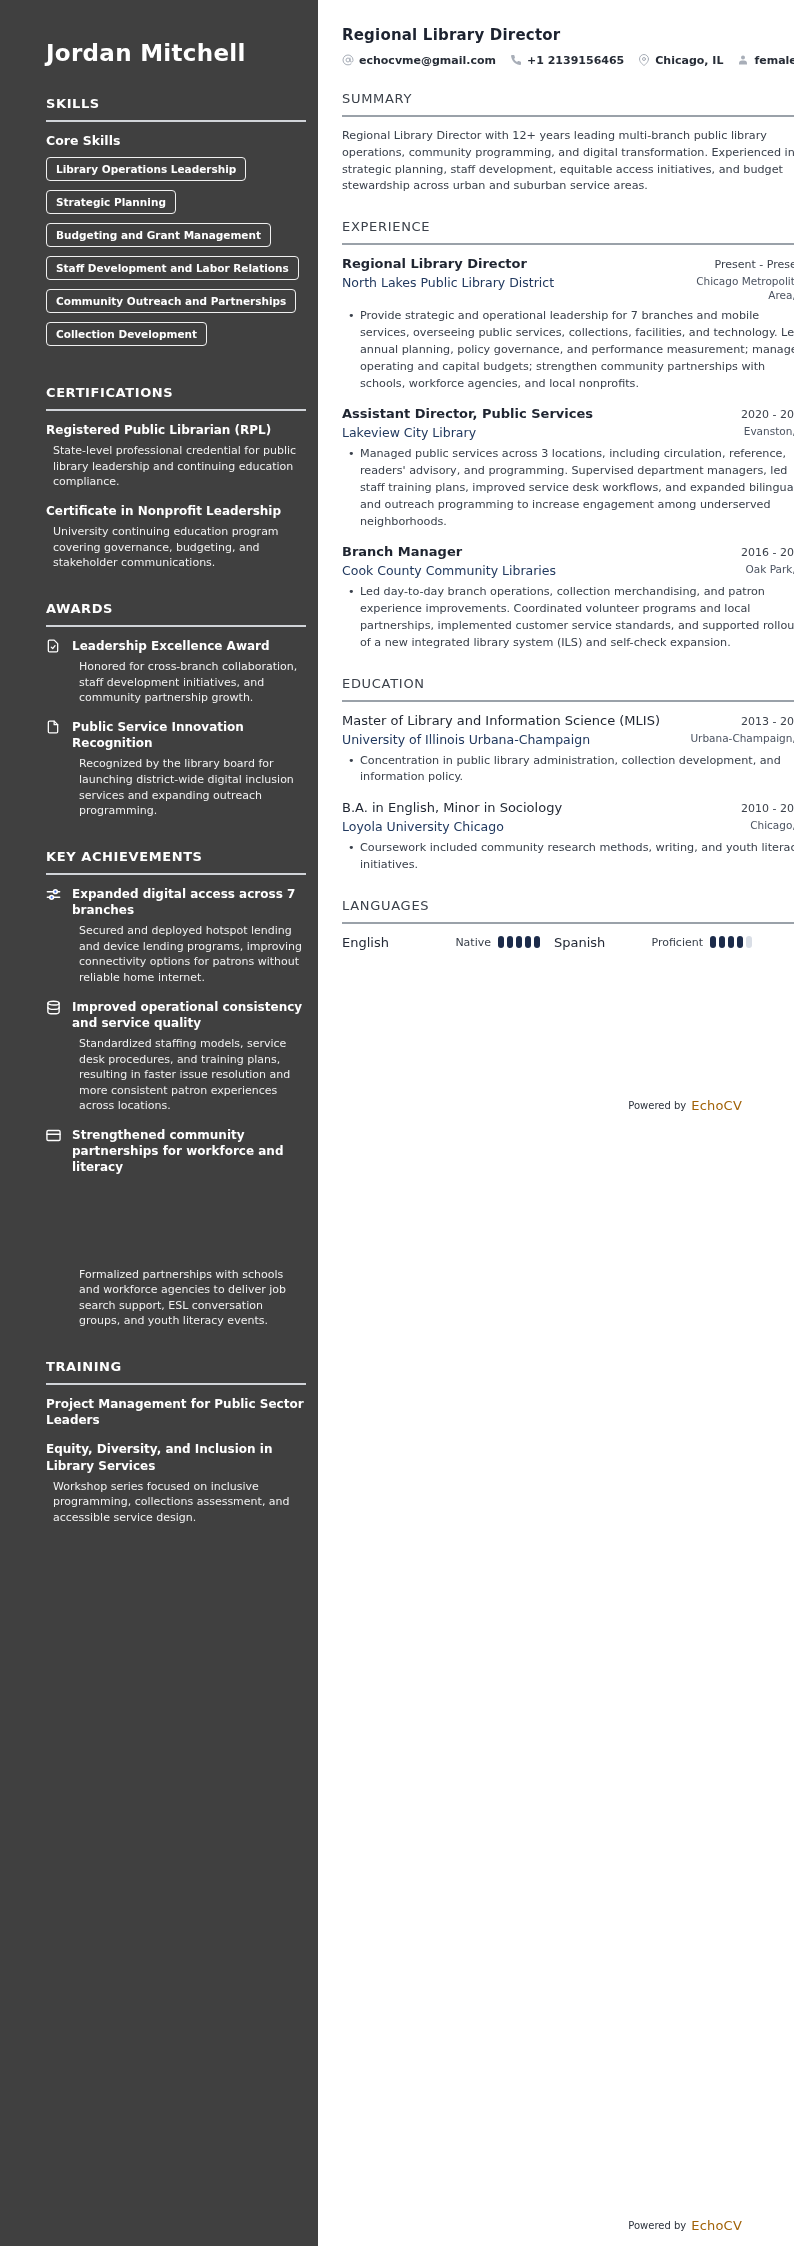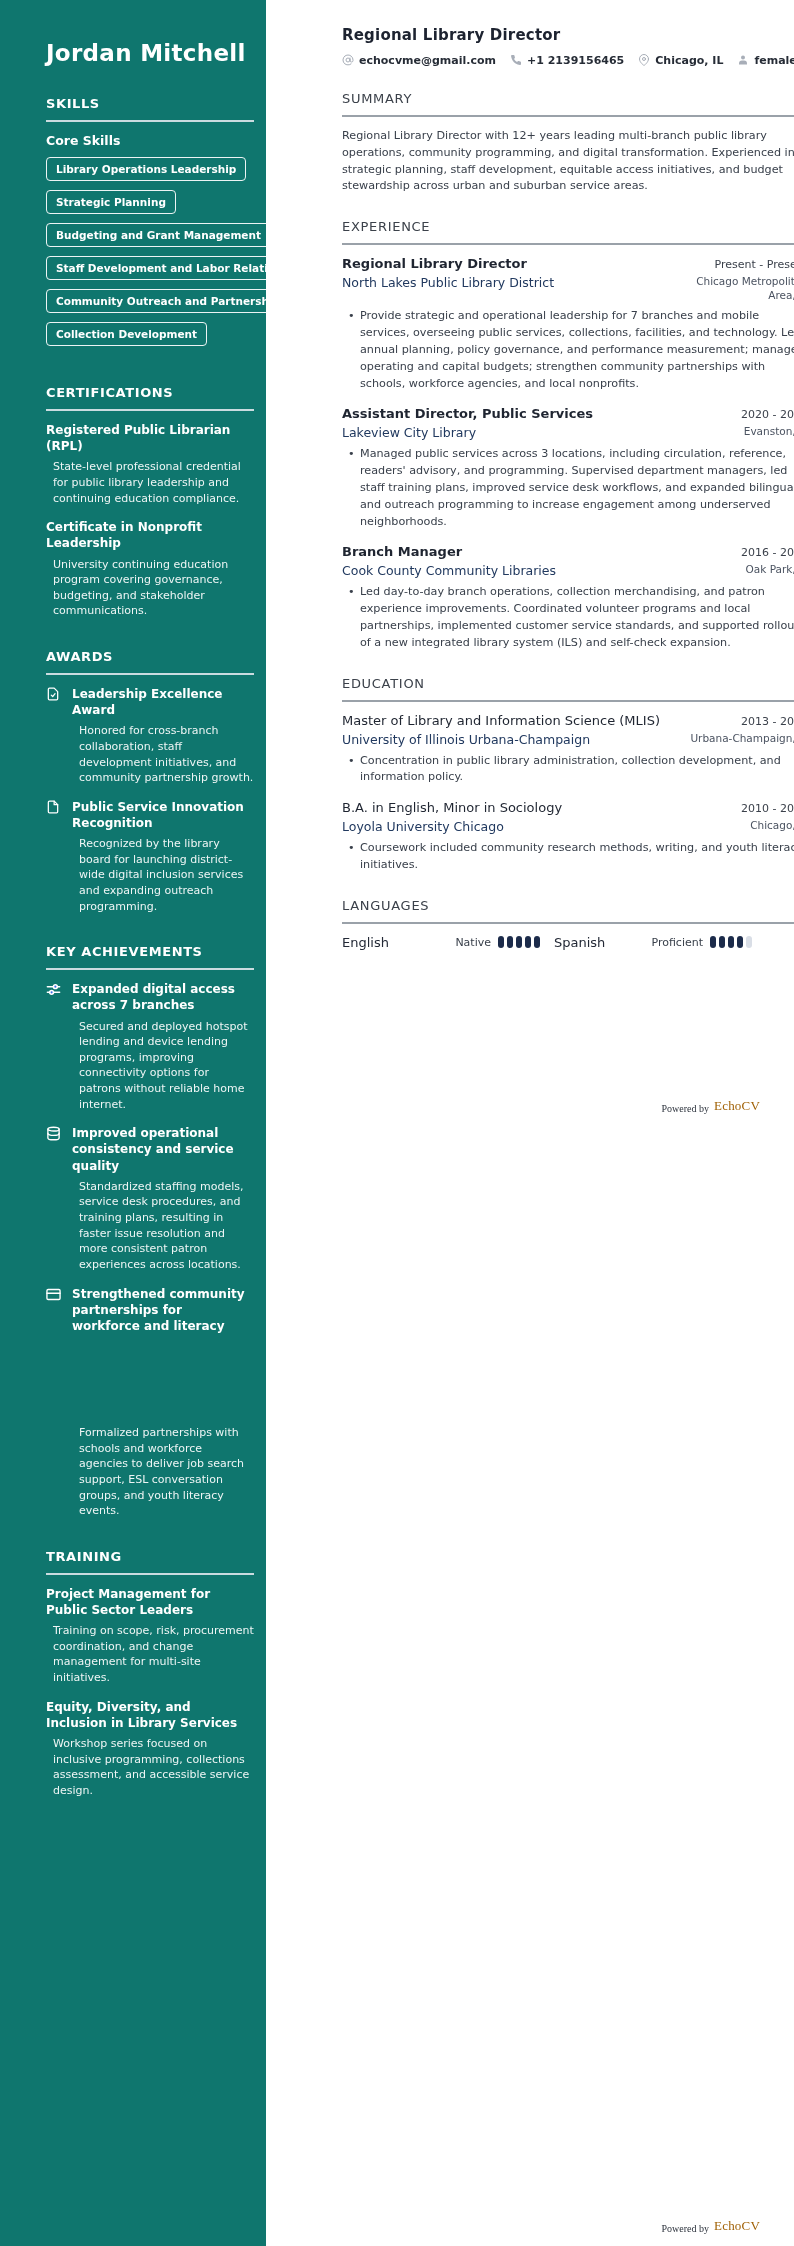--- a/index.html
+++ b/index.html
@@ -1,21 +1,21 @@
 <!DOCTYPE html>
 <html><head>
 <meta charset="utf-8">
 <style>
   * { margin:0; padding:0; box-sizing:border-box; }
   html,body { width:794px; height:2246px; }
   body { position:relative; background:#ffffff; font-family:"DejaVu Sans","Liberation Sans",sans-serif; }
 
   
-  .sidebar { position:absolute; left:0; top:0; width:266px; height:2246px;
-             background:#0f766e; color:#fff; padding:40px 12px 0 46px; }
+  .sidebar { position:absolute; left:0; top:0; width:318px; height:2246px;
+             background:#404040; color:#fff; padding:40px 12px 0 46px; }
   .sb-name { font-size:23px; font-weight:700; letter-spacing:.3px; }
   .sb-section { margin-top:30px; }
   .sb-header { font-size:13px; font-weight:700; letter-spacing:.6px; color:#fff; }
   .srule { height:2px; background:rgba(235,238,244,.85); margin:9px 0 11px; }
   .sb-group-label { font-size:12.5px; font-weight:700; margin-bottom:9px; }
   .chip { display:inline-block; border:1px solid rgba(255,255,255,.92); border-radius:4px;
           padding:5px 9px; font-size:10.5px; font-weight:700; margin:0 6px 9px 0; white-space:nowrap; }
   .sb-item { margin-bottom:13px; }
   .sb-item-title { font-size:12px; font-weight:700; line-height:1.35; }
   .sb-desc { font-size:11px; color:rgba(255,255,255,.93); line-height:1.42; margin-top:5px;margin-left:7px; }
@@ -48,21 +48,21 @@
 
   .lang-row { display:flex; gap:14px; }
   .lang { display:flex; align-items:center; justify-content:space-between; width:198px; }
   .lang-name { font-size:13px; color:#232936; }
   .lang-right { display:flex; align-items:center; gap:7px; }
   .lang-level { font-size:11px; color:#39404b; }
   .lang-dots { display:flex; gap:3px; }
   .dot { width:6px; height:12px; border-radius:3px; background:#d9dee6; }
   .dot.filled { background:#1c2b4a; }
 
-  .footer { position:absolute; right:34px; display:flex; align-items:flex-end; gap:5px;font-family:Liberation Serif, serif; }
+  .footer { position:absolute; right:52px; display:flex; align-items:center; gap:5px; }
   .footer-1 { top:1098px; }
   .footer-2 { top:2218px; }
   .powered { font-size:10px; color:#2c323c; }
   .brand { font-size:13px; color:#a16207; letter-spacing:.2px; }
 </style>
 </head>
 <body>
 
 <aside class="sidebar">
   <div class="sb-name">Jordan Mitchell</div>
@@ -167,21 +167,20 @@
         <div class="sb-desc">Formalized partnerships with schools and workforce agencies to deliver job search support, ESL conversation groups, and youth literacy events.</div>
       </div>
     </div>
   </section>
 
   <section class="sb-section">
     <div class="sb-header">TRAINING</div>
     <div class="srule"></div>
     <div class="sb-item">
       <div class="sb-item-title">Project Management for Public Sector Leaders</div>
-      <div class="sb-desc">Training on scope, risk, procurement coordination, and change management for multi-site initiatives.</div>
     </div>
     <div class="sb-item">
       <div class="sb-item-title">Equity, Diversity, and Inclusion in Library Services</div>
       <div class="sb-desc">Workshop series focused on inclusive programming, collections assessment, and accessible service design.</div>
     </div>
   </section>
 </aside>
 
 <main class="main">
 

